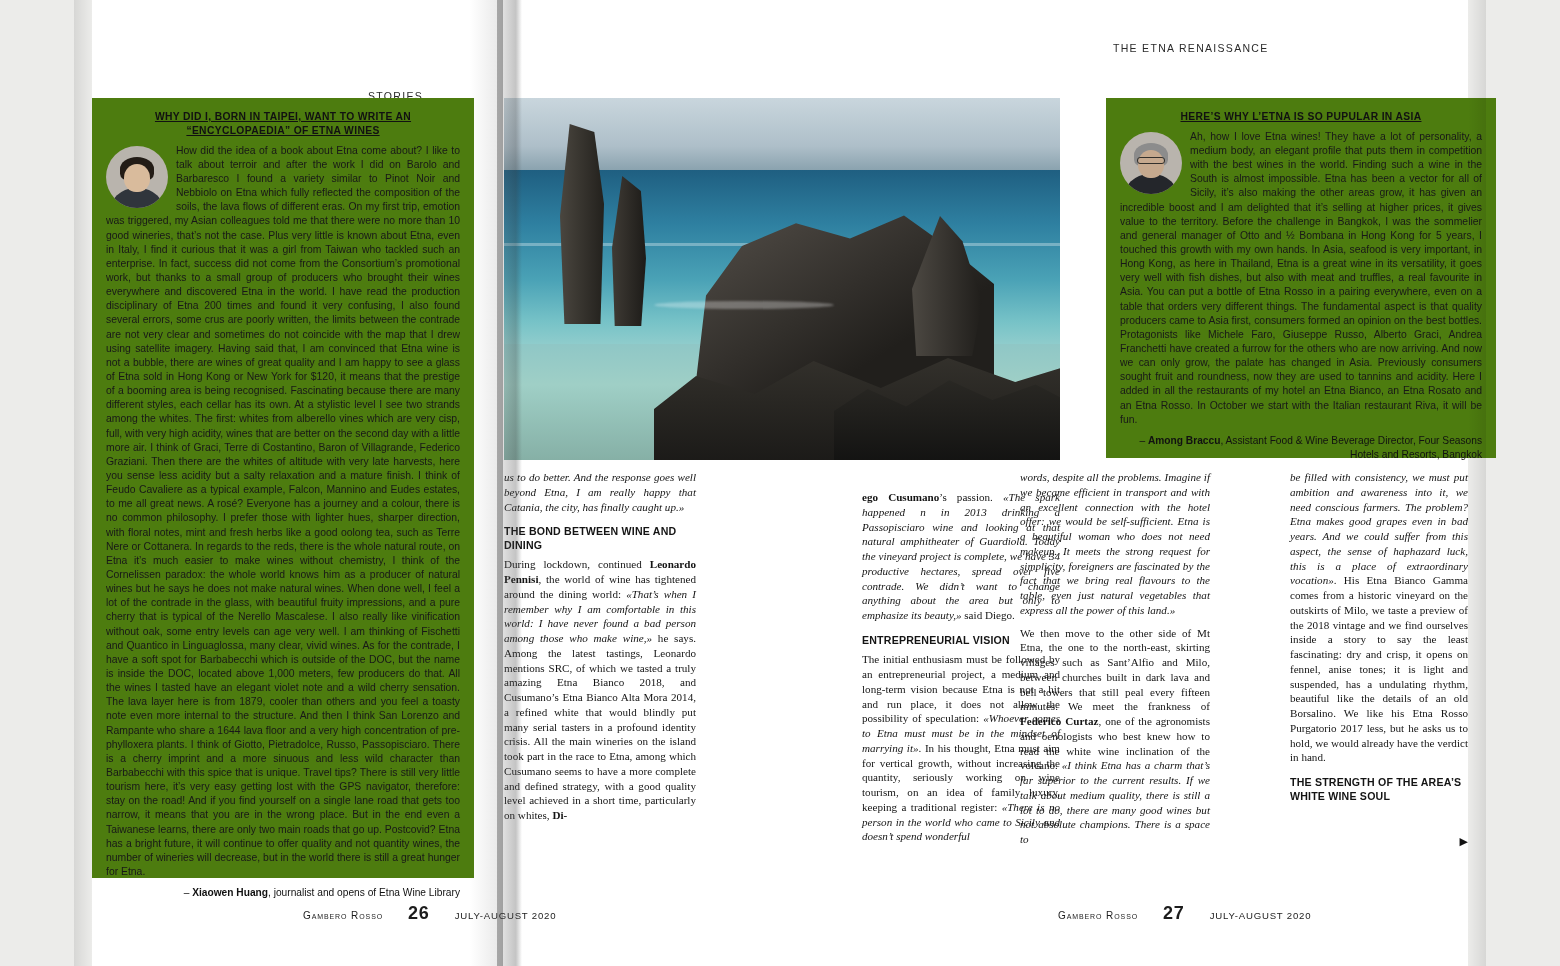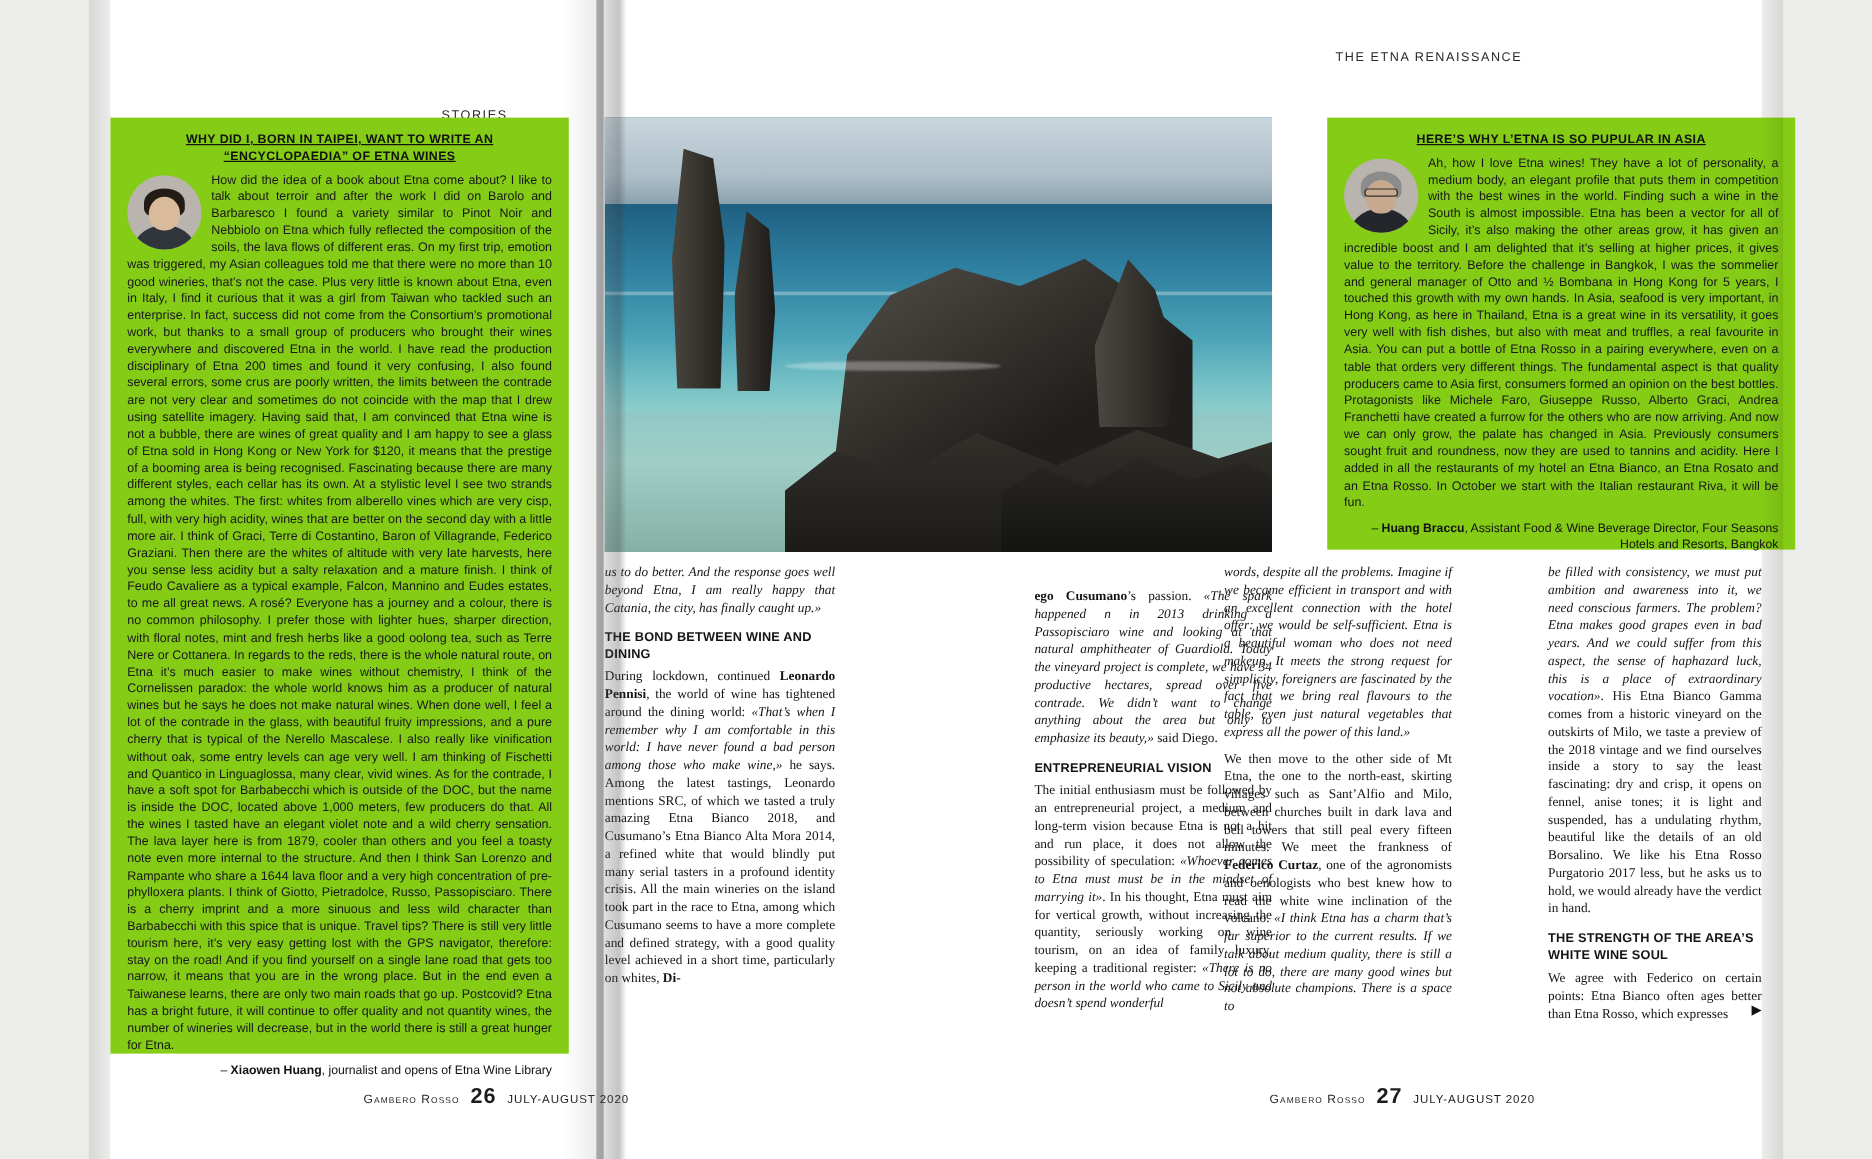--- a/index.html
+++ b/index.html
@@ -74,21 +74,21 @@
     color: #2a2a2a;
     font-family: "Liberation Sans", sans-serif;
     text-transform: uppercase;
   }
   .runhead.left { left: 368px; margin-top: 48px; }
   .runhead.right { left: 1113px; }
 
   
   .intbox {
     position: absolute;
-    background: #84cc16;
+    background: #4d7c0f;
     border: 0;
     padding: 12px 14px 10px 14px;
   }
   .intbox.left { left: 92px; top: 98px; width: 382px; height: 780px; }
   .intbox.right { left: 1106px; top: 98px; width: 390px; height: 360px; }
 
   .intbox-title {
     text-align: center;
     font-family: "Liberation Sans", sans-serif;
     font-weight: bold;
@@ -261,21 +261,21 @@
   
   .folio {
     position: absolute;
     bottom: 42px;
     font-family: "Liberation Sans", sans-serif;
     font-size: 10px;
     letter-spacing: 0.8px;
     color: #1c1c1c;
     display: flex;
     align-items: baseline;
-    gap: 9px;
+    gap: 25px;
   }
   .folio .brand { font-variant: small-caps; letter-spacing: 0.9px; }
   .folio .num { font-size: 18px; font-weight: bold; }
   .folio .date { text-transform: uppercase; font-size: 9.6px; }
   .folio.left { left: 303px; }
   .folio.right { left: 1058px; }
 
   .arrow {
     position: absolute;
     right: 92px;
@@ -321,21 +321,21 @@
     <div class="intbox-body">
       <span class="avatar man">
         <span class="shoulders"></span>
           <span class="hair"></span>
           <span class="head"></span>
           <span class="glasses"></span>
       </span>
       <span>Ah, how I love Etna wines! They have a lot of personality, a medium body, an elegant profile that puts them in competition with the best wines in the world. Finding such a wine in the South is almost impossible. Etna has been a vector for all of Sicily, it’s also making the other areas grow, it has given an incredible boost and I am delighted that it’s selling at higher prices, it gives value to the territory. Before the challenge in Bangkok, I was the sommelier and general manager of Otto and ½ Bombana in Hong Kong for 5 years, I touched this growth with my own hands. In Asia, seafood is very important, in Hong Kong, as here in Thailand, Etna is a great wine in its versatility, it goes very well with fish dishes, but also with meat and truffles, a real favourite in Asia. You can put a bottle of Etna Rosso in a pairing everywhere, even on a table that orders very different things. The fundamental aspect is that quality producers came to Asia first, consumers formed an opinion on the best bottles. Protagonists like Michele Faro, Giuseppe Russo, Alberto Graci, Andrea Franchetti have created a furrow for the others who are now arriving. And now we can only grow, the palate has changed in Asia. Previously consumers sought fruit and roundness, now they are used to tannins and acidity. Here I added in all the restaurants of my hotel an Etna Bianco, an Etna Rosato and an Etna Rosso. In October we start with the Italian restaurant Riva, it will be fun.</span>
     </div>
     <div class="credit">
-      – <b>Huang Braccu</b><span>, Assistant Food &amp; Wine Beverage Director, Four Seasons Hotels and Resorts, Bangkok</span>
+      – <b>Among Braccu</b><span>, Assistant Food &amp; Wine Beverage Director, Four Seasons Hotels and Resorts, Bangkok</span>
     </div>
   </div>
 
   <div class="photo">
     <div class="ph-sky"></div>
     <div class="ph-sea"></div>
     <div class="waterline"></div>
     <div class="ph-shallow"></div>
     <div class="rock stack1"></div>
     <div class="rock stack2"></div>
@@ -359,21 +359,20 @@
   </div>
 
   <div class="col" id="col-c">
     <p class="ital">words, despite all the problems. Imagine if we became efficient in transport and with an excellent connection with the hotel offer: we would be self-sufficient. Etna is a beautiful woman who does not need makeup. It meets the strong request for simplicity, foreigners are fascinated by the fact that we bring real flavours to the table, even just natural vegetables that express all the power of this land.»</p>
     <p><span>We then move to the other side of Mt Etna, the one to the north-east, skirting villages such as Sant’Alfio and Milo, between churches built in dark lava and bell towers that still peal every fifteen minutes. We meet the frankness of </span><span class="bold">Federico Curtaz</span><span>, one of the agronomists and oenologists who best knew how to read the white wine inclination of the volcano. </span><span class="ital">«I think Etna has a charm that’s far superior to the current results. If we talk about medium quality, there is still a lot to do, there are many good wines but not absolute champions. There is a space to</span></p>
   </div>
 
   <div class="col" id="col-d">
     <p><span class="ital">be filled with consistency, we must put ambition and awareness into it, we need conscious farmers. The problem? Etna makes good grapes even in bad years. And we could suffer from this aspect, the sense of haphazard luck, this is a place of extraordinary vocation»</span><span>. His Etna Bianco Gamma comes from a historic vineyard on the outskirts of Milo, we taste a preview of the 2018 vintage and we find ourselves inside a story to say the least fascinating: dry and crisp, it opens on fennel, anise tones; it is light and suspended, has a undulating rhythm, beautiful like the details of an old Borsalino. We like his Etna Rosso Purgatorio 2017 less, but he asks us to hold, we would already have the verdict in hand.</span></p>
     <div class="sub">THE STRENGTH OF THE AREA’S WHITE WINE SOUL</div>
-    <p>We agree with Federico on certain points: Etna Bianco often ages better than Etna Rosso, which expresses</p>
   </div>
 
   <div class="arrow">▶</div>
 
   <div class="folio left">
     <span class="brand">Gambero Rosso</span>
     <span class="num">26</span>
     <span class="date">July-August 2020</span>
   </div>
   <div class="folio right">

